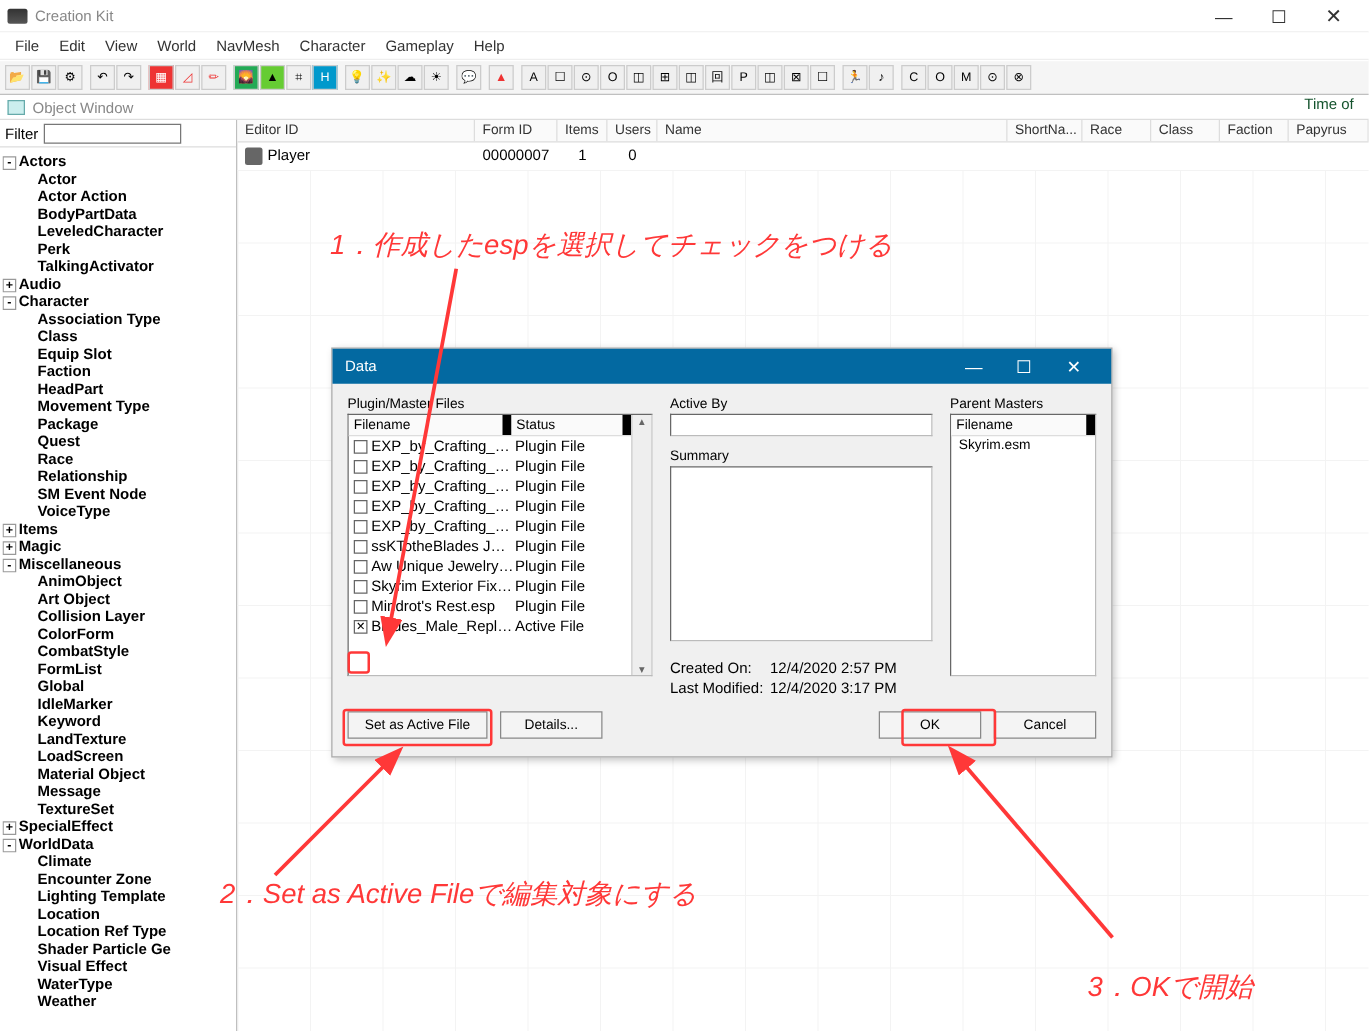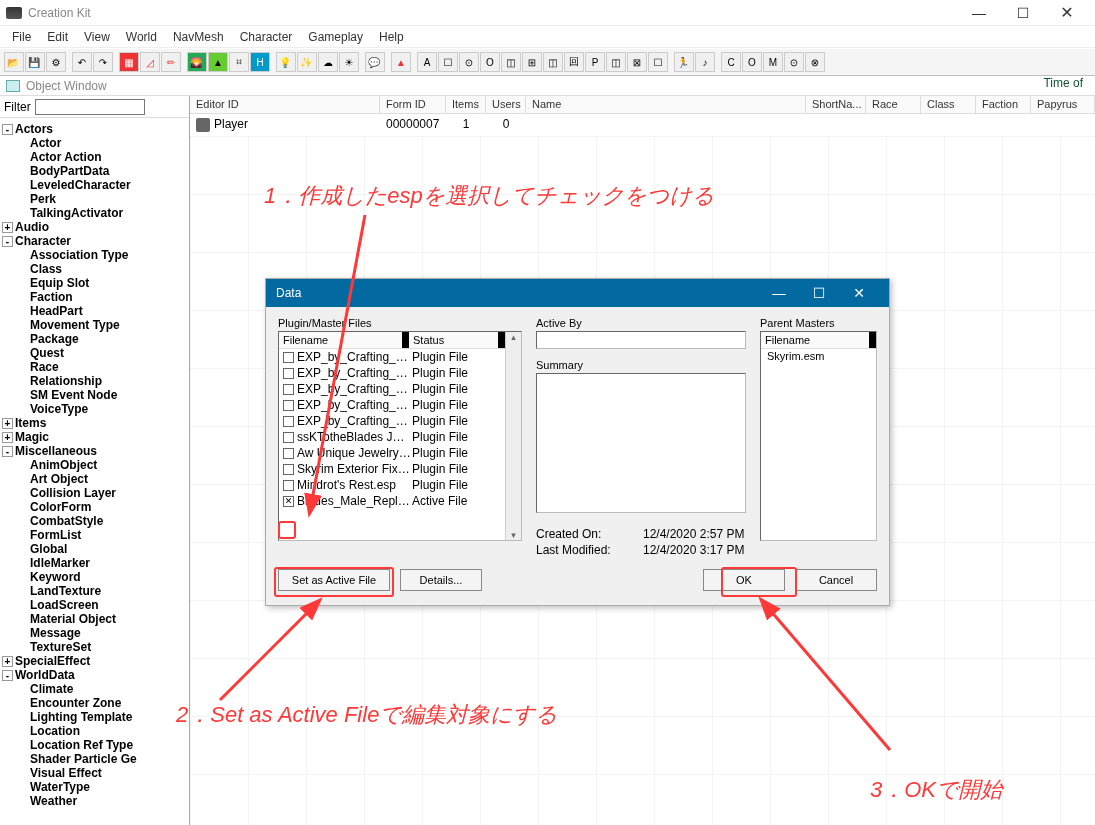--- a/index.html
+++ b/index.html
@@ -72,21 +72,21 @@
 .phdr div { padding: 2px 4px; font-size: 11px; border-right: 7px solid #000000; }
 .fcol { width: 130px; } .scol { flex: 1; }
 .prow { display: flex; align-items: center; height: 16px; padding: 0 4px; font-size: 11px; }
 .chk { width: 11px; height: 11px; border: 1px solid #666; margin-right: 3px; background: #fff; display: inline-flex; align-items: center; justify-content: center; font-size: 9px; line-height: 9px; }
 .prow .fn { width: 115px; white-space: nowrap; overflow: hidden; text-overflow: ellipsis; }
 .prow .st { flex: 1; }
 .midcol { width: 210px; }
 .midcol input, .midcol .sum { width: 100%; border: 1px inset #bbb; background: #fff; font-size: 11px; }
 .midcol input { height: 18px; padding: 0 3px; }
 .midcol .sum { height: 140px; margin-top: 2px; }
-.meta { font-size: 11px; margin-top: 2px; display: flex; gap: 27px; align-items: center; }
+.meta { font-size: 11px; margin-top: 2px; display: flex; gap: 0; align-items: center; }
 .rightcol { flex: 1; }
 .parentlist { border: 1px inset #bbb; background: #fff; height: 210px; }
 .parentlist .phdr div { flex:1; }
 .pmrow { padding: 1px 6px; font-size: 11px; }
 .dlgbtns { display: flex; align-items: center; margin-top: 12px; gap: 10px; }
 .btn { min-width: 82px; height: 22px; border: 1px solid #888; background: #f4f4f4; font-size: 11px; padding: 0 10px; }
 .dlgbtns .gap { flex: 1; }
 
 
 .anno { position: absolute; color: #ff3838; z-index: 10; white-space: nowrap; font-family: "MS UI Gothic","Comic Sans MS",sans-serif; font-size: 22px; font-style: italic; }

